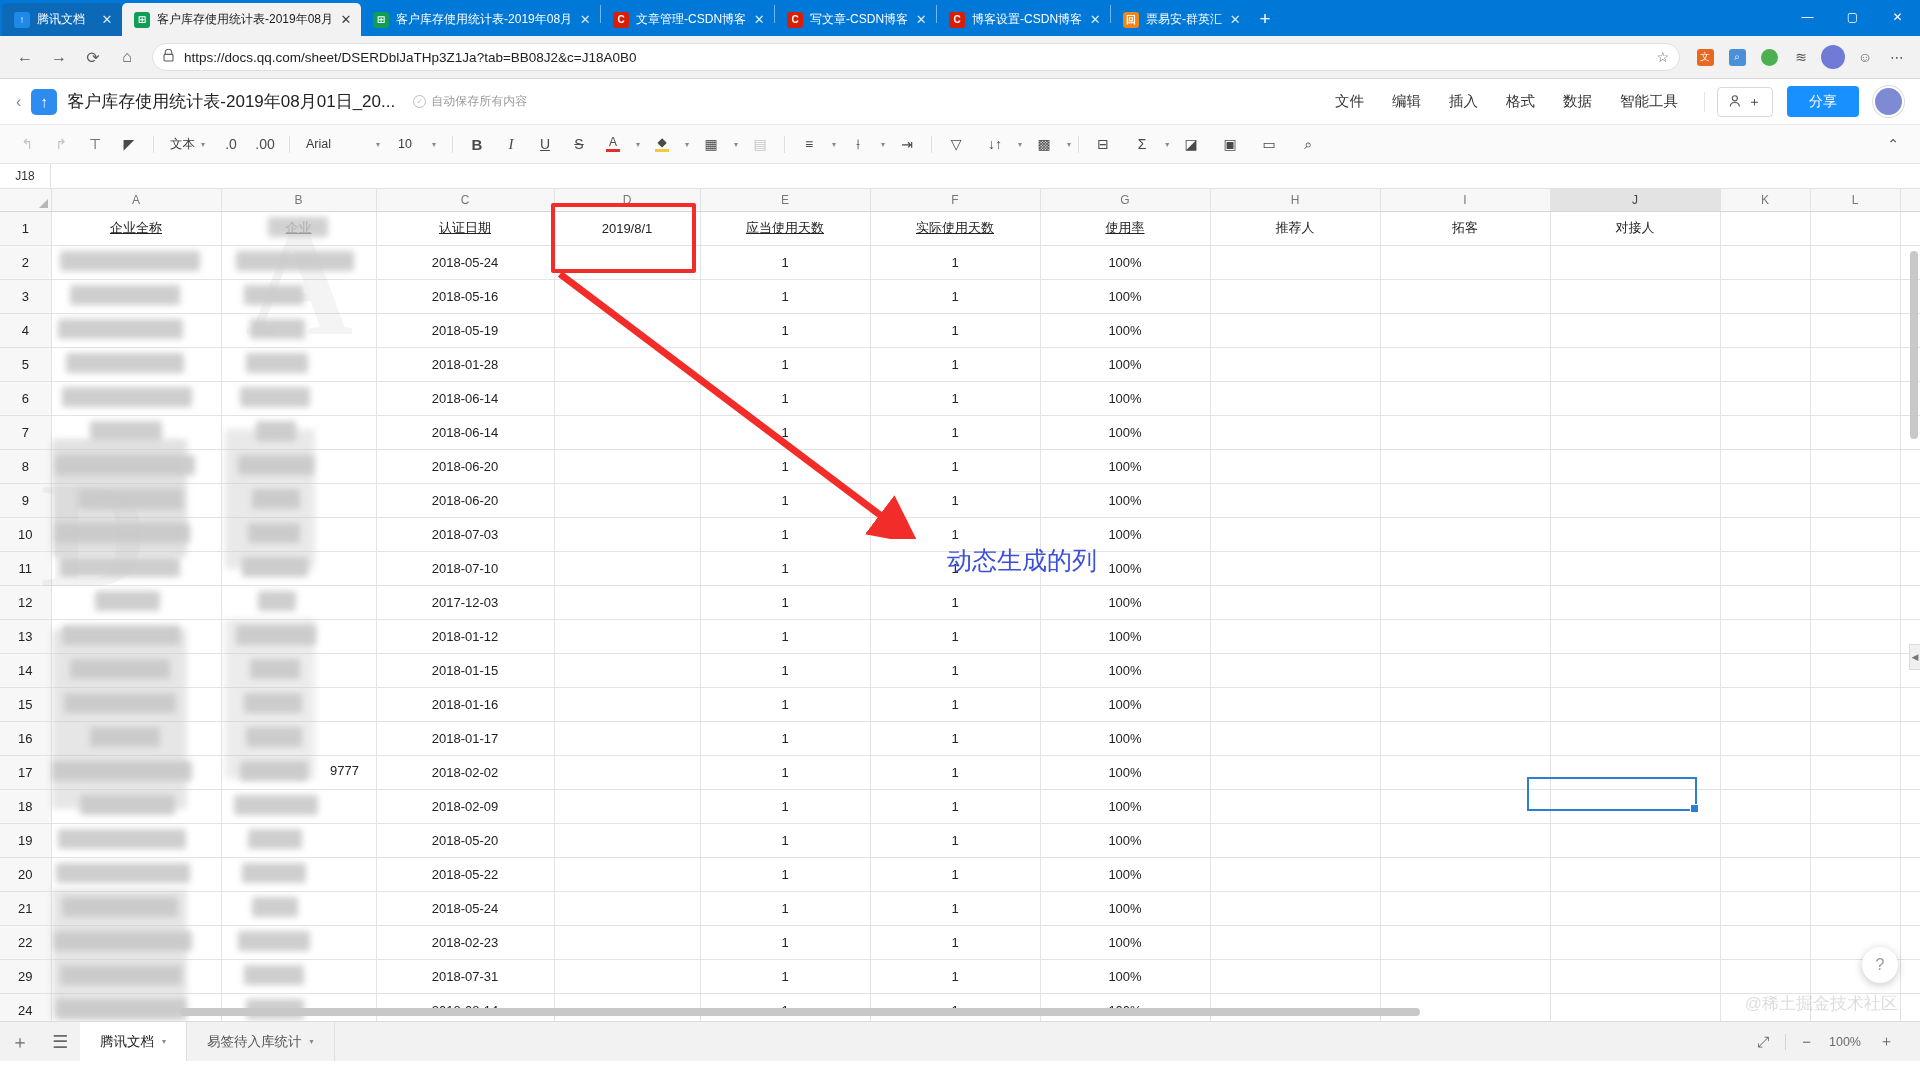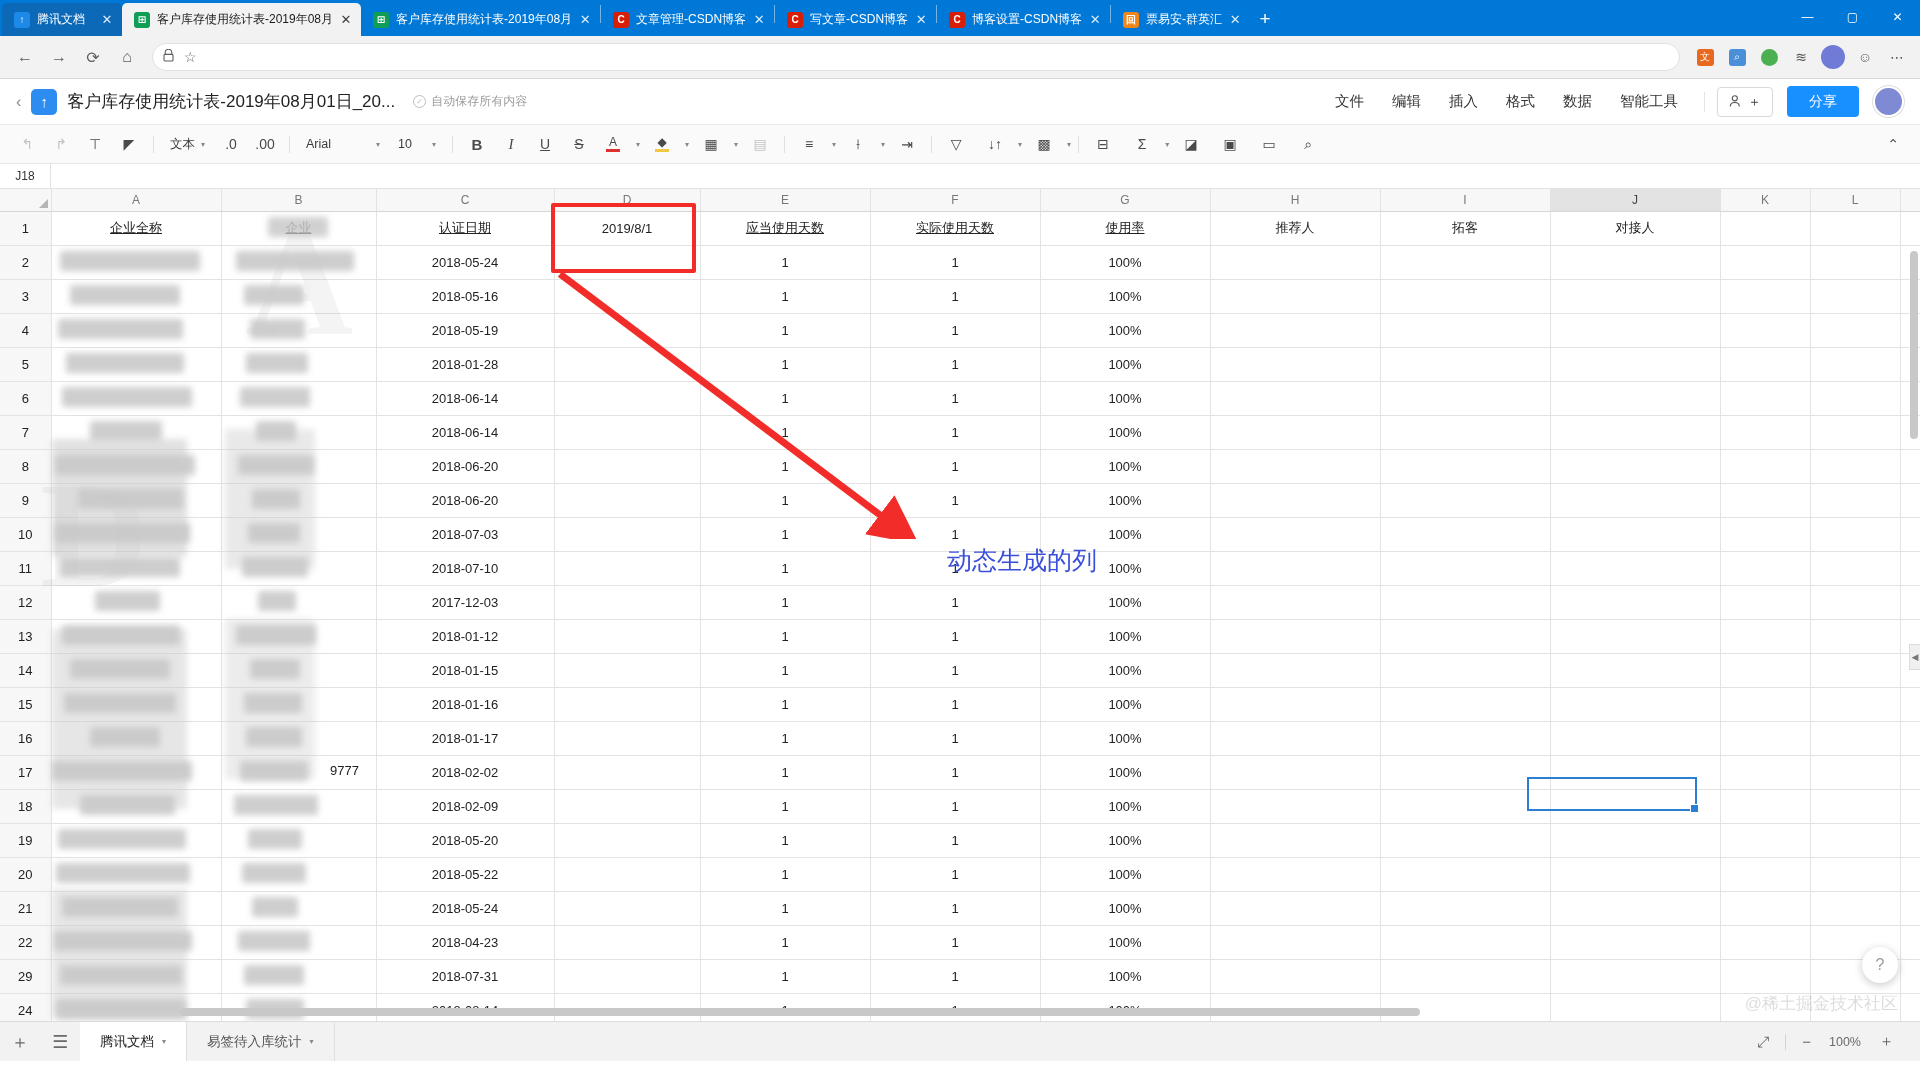--- a/index.html
+++ b/index.html
@@ -338,20 +338,21 @@
   <div class="navbtn">⟳</div>
   <div class="navbtn">⌂</div>
 
   <div class="urlbox">
     <span class="lock">
       <svg width="11" height="13" viewBox="0 0 11 13">
           <path d="M2.2 5.5V3.6A3.3 3.3 0 0 1 8.8 3.6v1.9" fill="none" stroke="#5d5d5d" stroke-width="1.1"></path>
           <rect x="1" y="5.4" width="9" height="6.6" rx="1" fill="none" stroke="#5d5d5d" stroke-width="1.1"></rect>
         </svg>
     </span>
+    <span class="urltext">https://docs.qq.com/sheet/DSERDblJaTHp3Z1Ja?tab=BB08J2&amp;c=J18A0B0</span>
     <span class="star">☆</span>
   </div>
 
   <div class="navicon">
       <span class="sq" style="background:#e8681f">文</span>
     </div>
   <div class="navicon">
       <span class="sq" style="background:#4a90d9">⌕</span>
     </div>
   <div class="navicon">
@@ -846,21 +847,21 @@
           <td></td>
           <td></td>
           <td></td>
           <td></td>
           <td></td>
         </tr>
         <tr>
           <td class="rowhead">22</td>
           <td></td>
           <td></td>
-          <td>2018-04-23</td>
+          <td>2018-02-23</td>
           <td></td>
           <td>1</td>
           <td>1</td>
           <td>100%</td>
           <td></td>
           <td></td>
           <td></td>
           <td></td>
           <td></td>
           <td></td>

